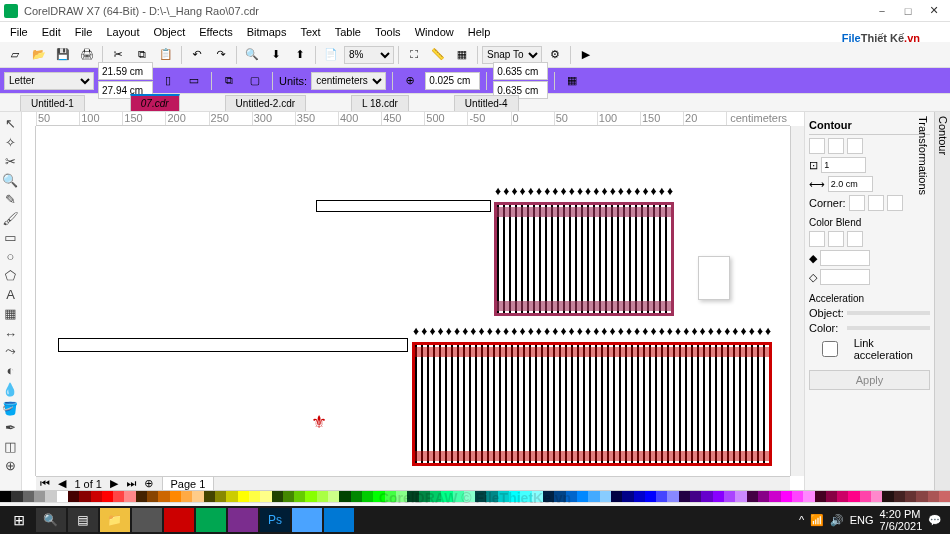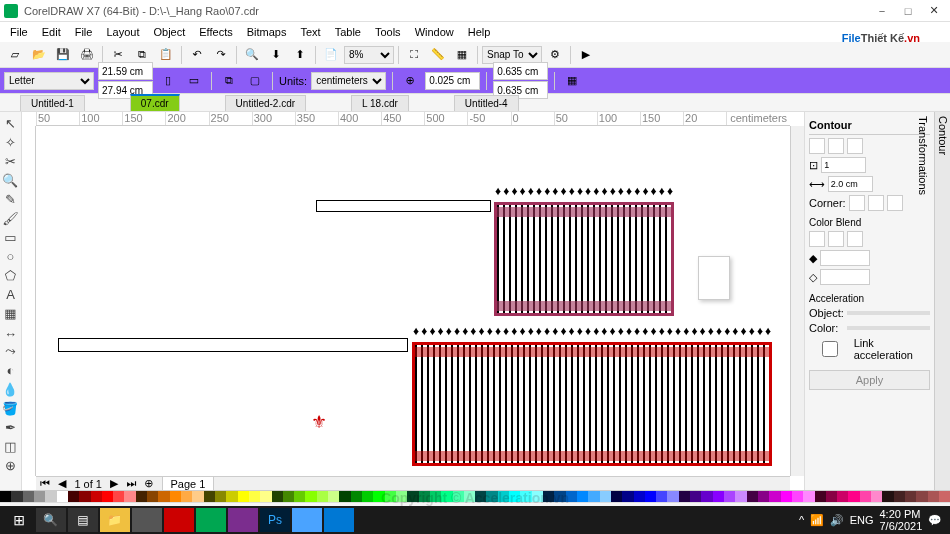--- a/index.html
+++ b/index.html
@@ -13,21 +13,21 @@
 .menubar{height:20px;background:#fff;display:flex;align-items:center;padding:0 4px;gap:2px;}
 .menubar span{padding:2px 6px;cursor:pointer;}
 .toolbar1{height:26px;background:#f5f5f5;border-bottom:1px solid #ddd;display:flex;align-items:center;padding:0 4px;gap:2px;}
 .toolbar1 .btn,.toolbar2 .btn{width:22px;height:22px;display:flex;align-items:center;justify-content:center;cursor:pointer;border:1px solid transparent;}
 .toolbar1 .sep,.toolbar2 .sep{width:1px;height:18px;background:#ccc;margin:0 2px;}
 .toolbar1 input,.toolbar2 input{height:18px;border:1px solid #ccc;padding:0 3px;font-size:10px;}
 .toolbar1 select,.toolbar2 select{height:18px;border:1px solid #ccc;font-size:10px;}
 .toolbar2{height:26px;background:#8b5cf6;border-bottom:1px solid #ddd;display:flex;align-items:center;padding:0 4px;gap:4px;}
 .tabstrip{height:18px;background:#f5f5f5;border-bottom:1px solid #ddd;display:flex;align-items:flex-end;padding-left:20px;gap:44px;}
 .tabstrip .tab{padding:2px 10px;font-size:10px;border:1px solid #ccc;border-bottom:none;margin-right:1px;background:#e8e8e8;cursor:pointer;}
-.tabstrip .tab.active{background:#84cc16;border-top:2px solid #0078d4;}
+.tabstrip .tab.active{background:#be185d;border-top:2px solid #0078d4;font-style:italic;}
 .workspace{display:flex;height:378px;}
 .toolbox{width:22px;background:#f5f5f5;border-right:1px solid #ddd;display:flex;flex-direction:column;align-items:center;padding-top:2px;gap:1px;}
 .toolbox .tool{width:18px;height:18px;display:flex;align-items:center;justify-content:center;cursor:pointer;font-size:13px;color:#444;}
 .canvas-area{flex:1;position:relative;background:#fff;overflow:hidden;}
 .ruler-h{position:absolute;top:0;left:14px;right:14px;height:14px;background:#fff;border-bottom:1px solid #ccc;font-size:8px;color:#888;display:flex;}
 .ruler-h span{flex:1;border-left:1px solid #ddd;padding-left:1px;}
 .ruler-v{position:absolute;top:14px;left:0;bottom:14px;width:14px;background:#fff;border-right:1px solid #ccc;}
 .canvas{position:absolute;top:14px;left:14px;right:14px;bottom:14px;background:#fff;}
 .page-shadow{position:absolute;right:60px;top:130px;width:32px;height:44px;background:#fff;border:1px solid #ccc;box-shadow:2px 2px 4px rgba(0,0,0,0.2);}
 .rect1{position:absolute;left:280px;top:74px;width:175px;height:12px;border:1px solid #000;}
@@ -452,21 +452,21 @@
   </div>
 
 <div class="statusbar">
   <div class="left">
     <span>✕</span>
     <span>◇</span>
     <span>◆</span>
   </div>
 </div>
 
-<div class="watermark">Copyright © Acceleration.vn</div>
+<div class="watermark">CorelDRAW © FileThietKe.vn</div>
 
 <div class="taskbar">
   <div class="start">⊞</div>
   <div class="tbtn" style="color:#fff">🔍</div>
   <div class="tbtn" style="color:#fff">▤</div>
   <div class="tbtn" style="background:#f0c040">📁</div>
   <div class="tbtn" style="background:#555"></div>
   <div class="tbtn" style="background:#c00"></div>
   <div class="tbtn" style="background:#00a651"></div>
   <div class="tbtn" style="background:#7b2d8e"></div>

